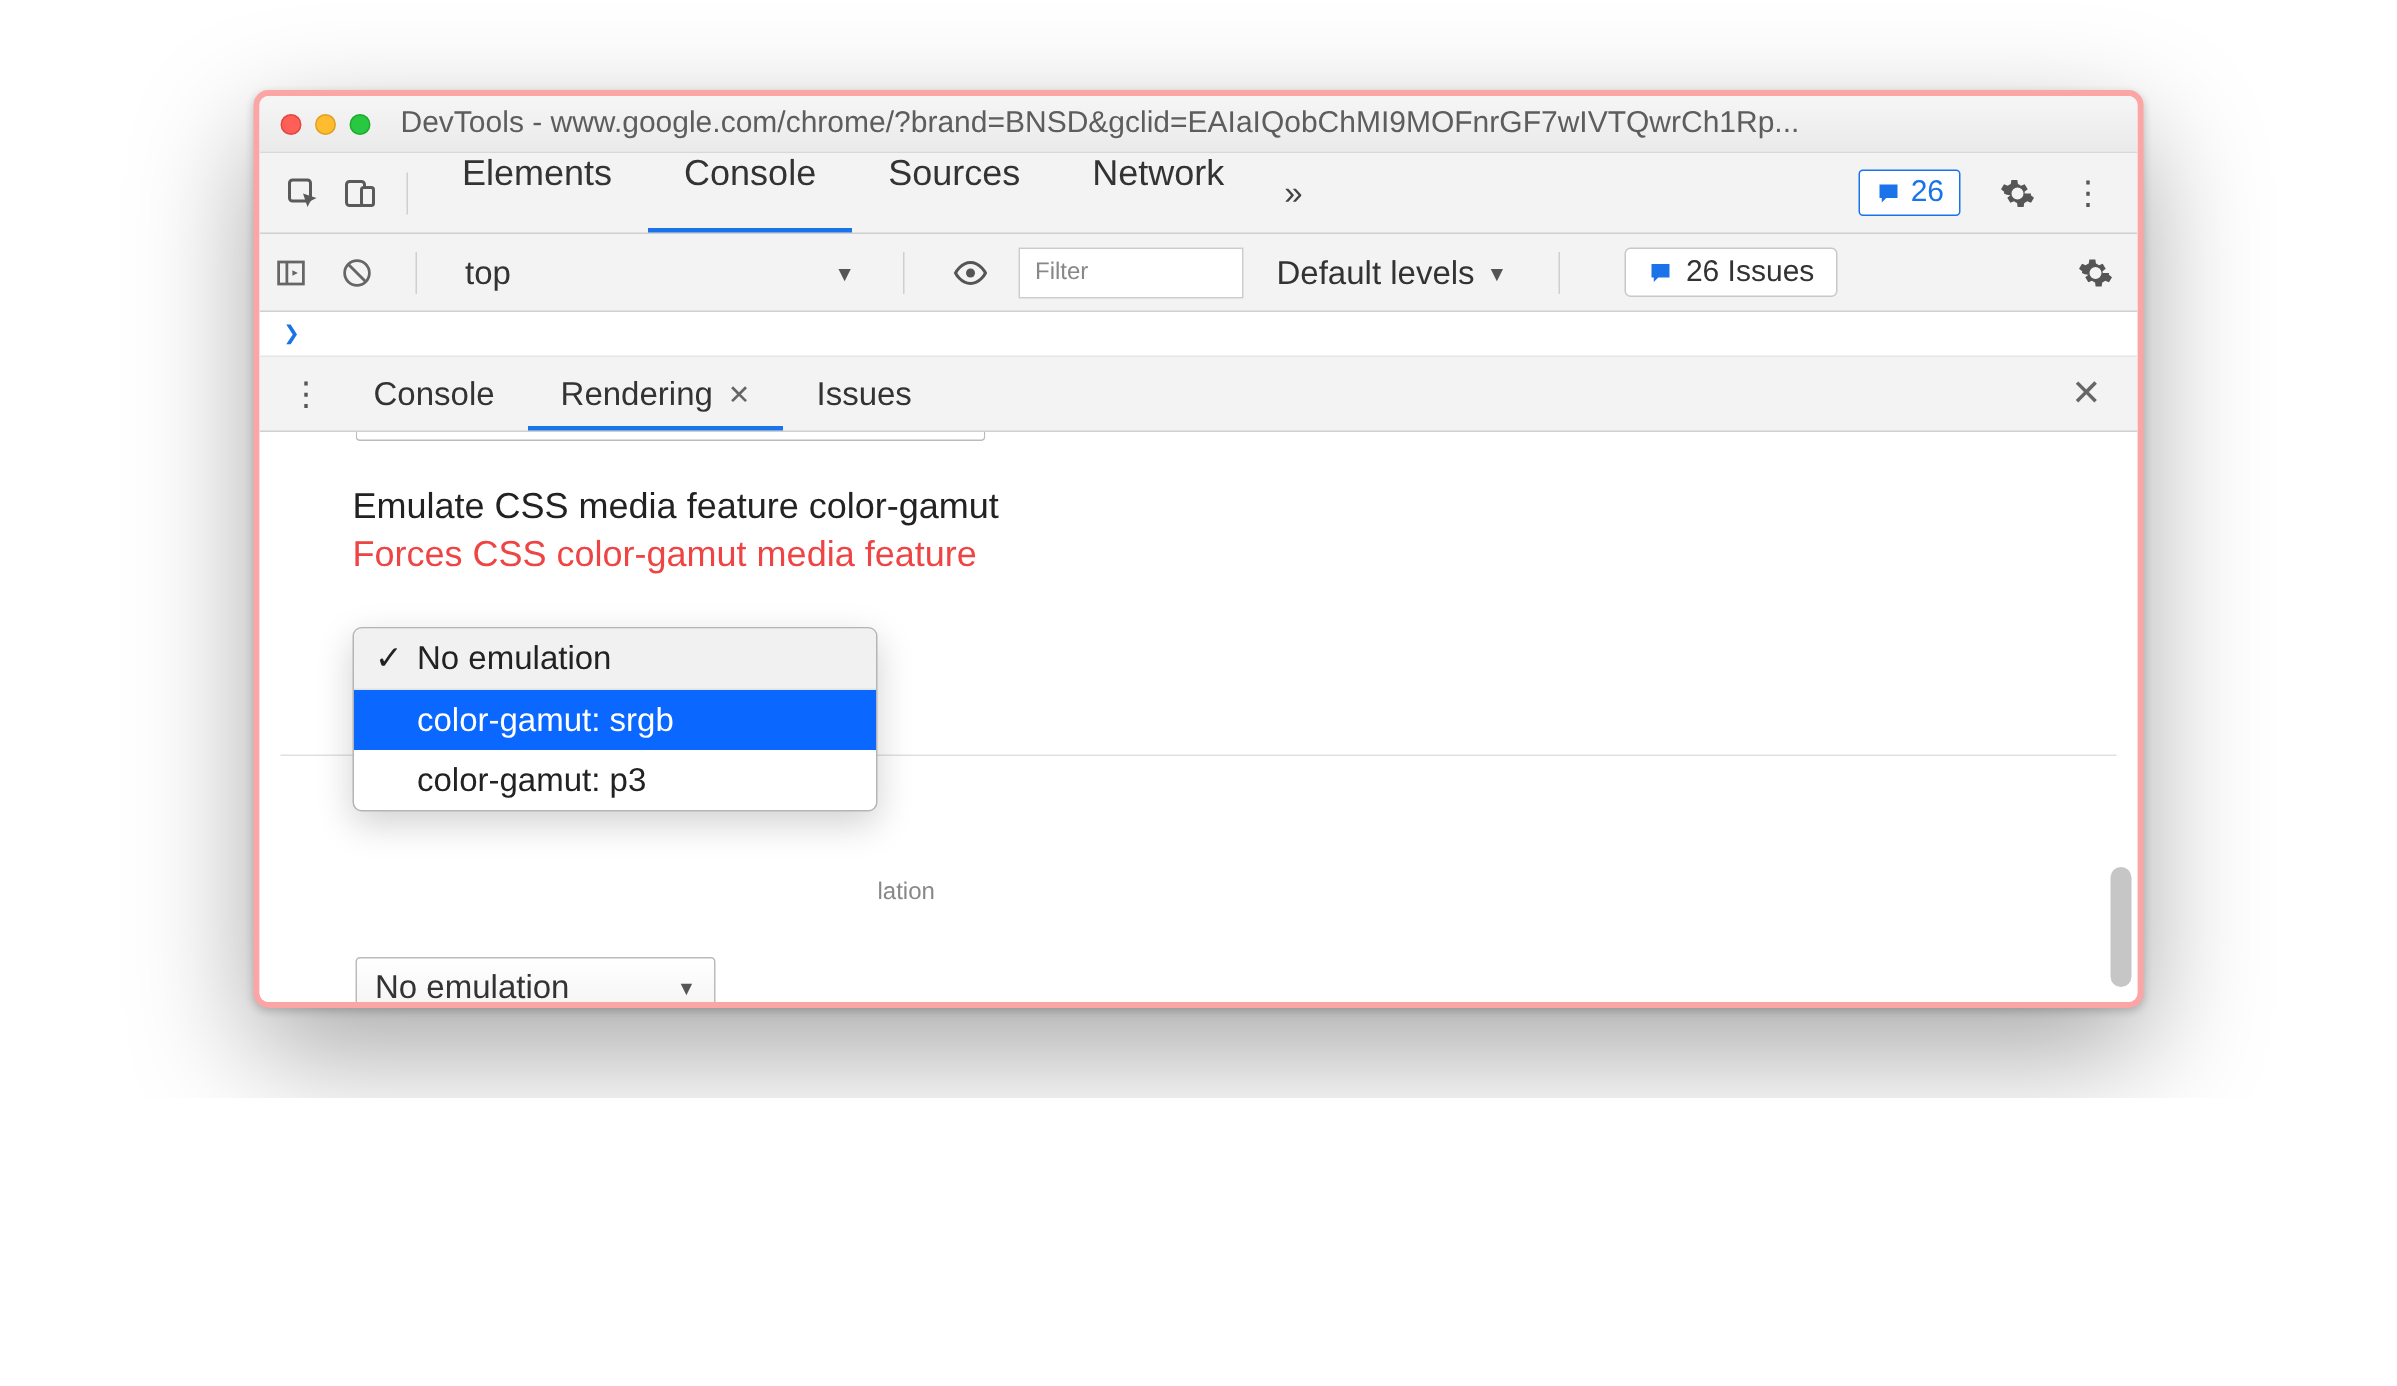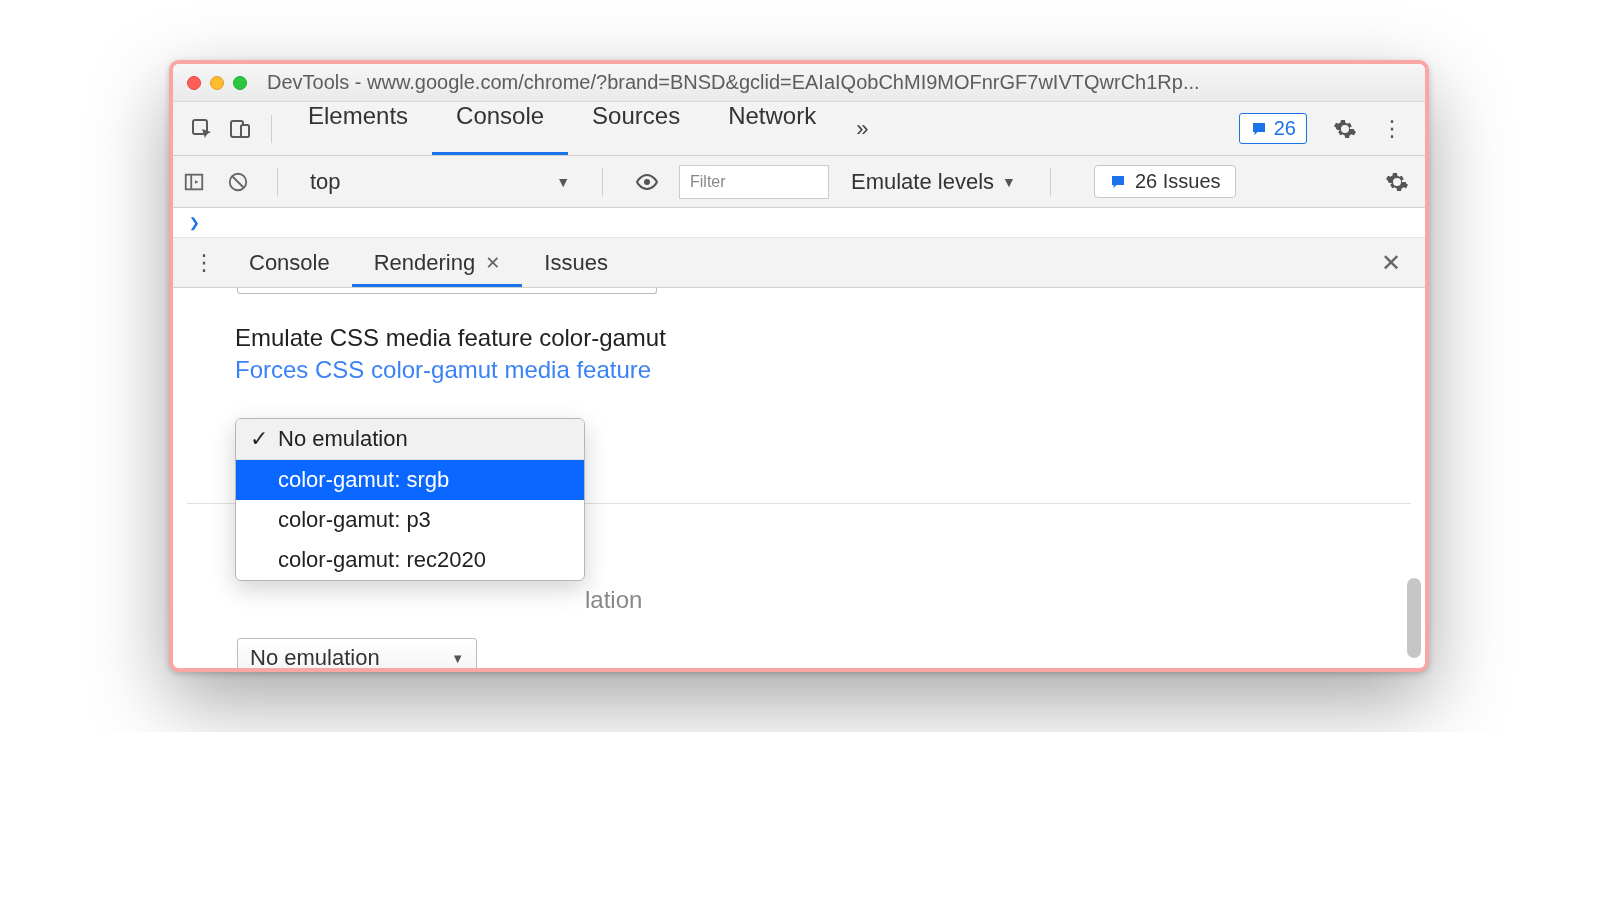--- a/index.html
+++ b/index.html
@@ -173,21 +173,21 @@
   .rendering-below-dropdown {
     width:420px; height:6px;
     border:1px solid #bbb;
     border-top:none;
     border-radius:0 0 3px 3px;
     margin-top:-30px;
     margin-bottom:30px;
     margin-left:2px;
   }
   .section-title { font-size:24px; color:#222; margin-bottom:4px;margin-top:12px; }
-  .section-desc { font-size:24px; color:#3b82f6; margin-bottom:28px; }
+  .section-desc { font-size:24px; color:#ef4444; margin-bottom:28px; }
 
   
   .dropdown-pop {
     position:absolute;
     left:62px;
     top:130px;
     width:350px;
     background:#fff;
     border:1px solid #b5b5b5;
     border-radius:6px;
@@ -207,21 +207,21 @@
     color:#222;
     cursor:pointer;
     gap:10px;
   }
   .dd-item .check { width:18px; text-align:center; }
   .dd-item.highlight { background:#0a67ff; color:#ffffff; }
   .behind-text-mask {
     position:absolute;
     left:412px;
     top:298px;
-    font-size:24px;
+    font-size:16px;
     color:#888;
     z-index:1;
   }
   .bottom-select {
     position:absolute;
     left:64px;
     top:350px;
     width:240px;
     height:40px;
     border:1px solid #bbb;
@@ -337,21 +337,21 @@
     </div>
     <div class="vdiv"></div>
     <div class="eye">
       <svg width="24" height="24" viewBox="0 0 24 24">
           <path d="M2 12s3.5-7 10-7 10 7 10 7-3.5 7-10 7S2 12 2 12z" fill="none" stroke="#555" stroke-width="2"></path>
           <circle cx="12" cy="12" r="3" fill="#555"></circle>
         </svg>
     </div>
     <input class="filter-input" placeholder="Filter" style="">
     <div class="levels">
-      <span>Emulate levels</span>
+      <span>Default levels</span>
       <span class="tri">▼</span>
     </div>
     <div class="vdiv"></div>
     <div class="issues-pill">
       <span class="ic">
         <svg width="18" height="18" viewBox="0 0 24 24">
             <path d="M4 4h16v12H10l-4 4v-4H4z" fill="#1a73e8"></path>
           </svg>
       </span>
       <span>26 Issues</span>
@@ -398,24 +398,20 @@
         </div>
       </div>
       <div class="dd-item highlight">
         <span class="check"></span>
         <span>color-gamut: srgb</span>
       </div>
       <div class="dd-item">
         <span class="check"></span>
         <span>color-gamut: p3</span>
       </div>
-      <div class="dd-item">
-        <span class="check"></span>
-        <span>color-gamut: rec2020</span>
-      </div>
     </div>
 
     <div class="bottom-select">
       <span>No emulation</span>
       <span class="tri">▼</span>
     </div>
 
     <div class="scroll-thumb"></div>
   </div>
 

